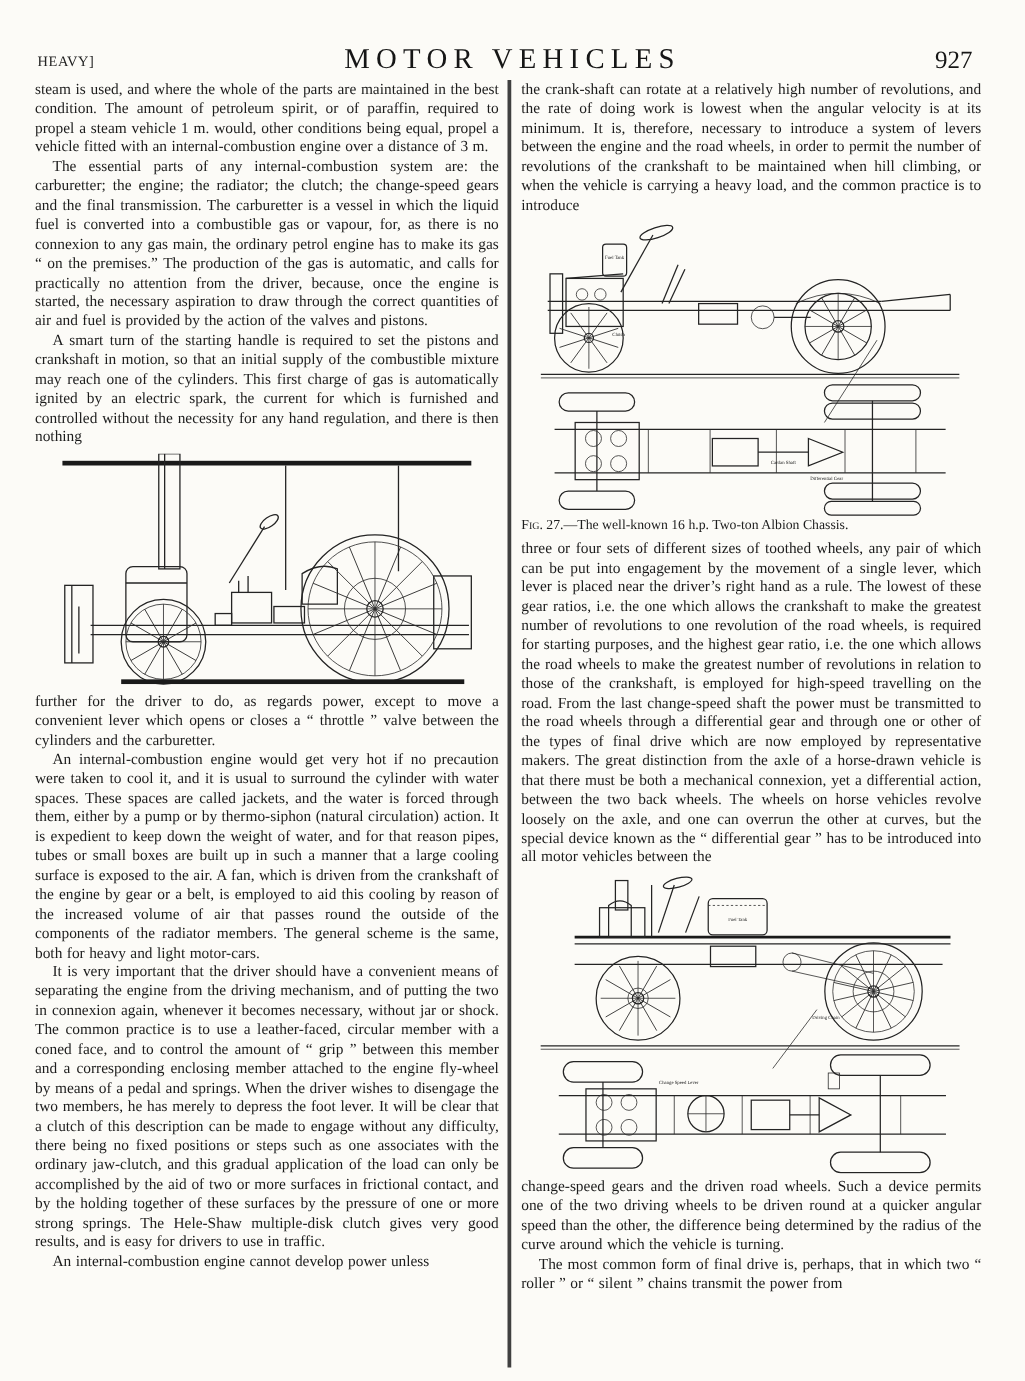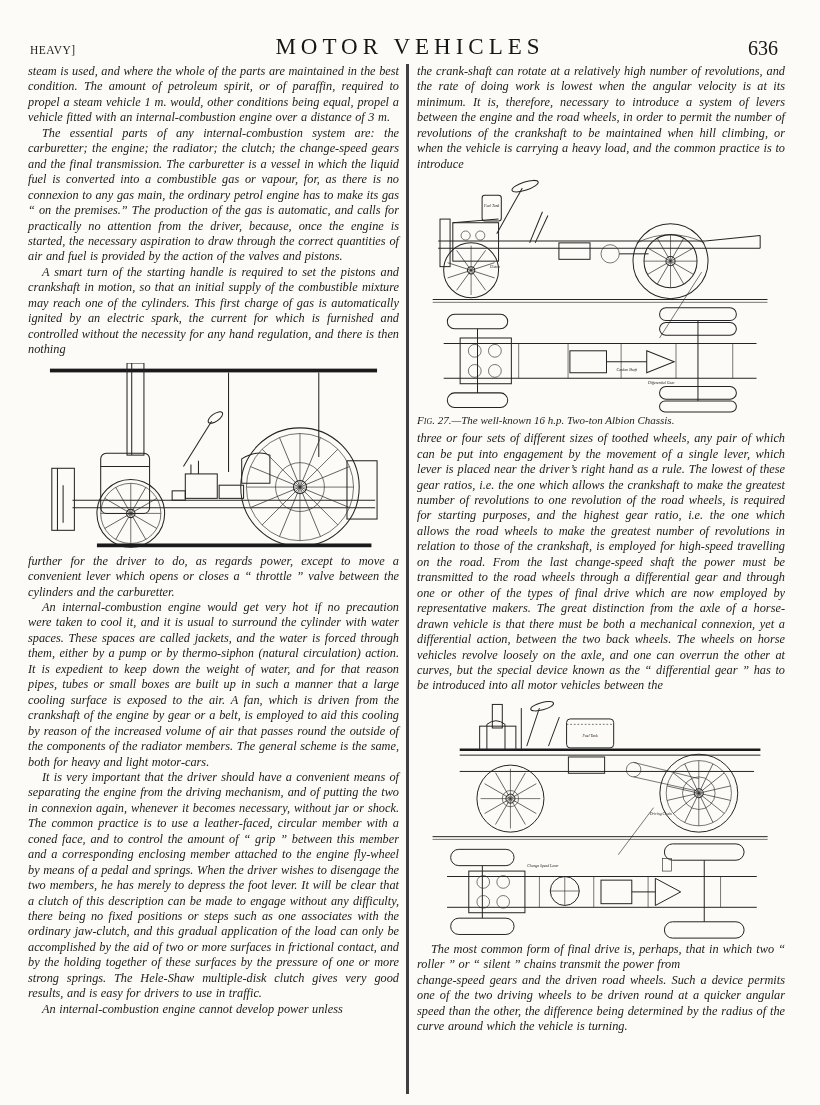--- a/index.html
+++ b/index.html
@@ -10,21 +10,21 @@
     color:#1b1b1b;
     -webkit-font-smoothing:antialiased;
   }
   .page { width:820px; height:1105px; padding:22px 28px 10px 28px; position:relative; }
   
   .hdr { position:relative; height:40px; margin-bottom:2px; }
   .hdr-section { position:absolute; left:2px; bottom:6px; font-size:11.5px; letter-spacing:0.5px; color:#222; }
   .hdr-title { position:absolute; left:0; right:0; bottom:2px; text-align:center; font-size:23px; letter-spacing:5px; color:#161616; }
   .hdr-page { position:absolute; right:14px; bottom:2px; font-size:20px; color:#161616; }
   
-  .cols { display:flex; height:1030px;font-style:italic; }
+  .cols { display:flex; height:1030px; }
   .col { width:378px; }
   .col-left { padding-right:7px; }
   .col-right { border-left:3px solid #404040; padding-left:8px; width:379px; }
   p.para {
     font-size:12.3px; line-height:15.45px; text-align:justify;
     text-indent:14px; color:#1b1b1b; word-spacing:0.5px;
   }
   p.para.cont { text-indent:0; }
   
   .figure { margin:5px 0 3px 0; }
@@ -38,21 +38,21 @@
   svg text { font-family:"Liberation Serif", serif; fill:#222; stroke:none; }
 </style>
 </head>
 <body>
 
 <div class="page">
 
   <div class="hdr">
     <span class="hdr-section">HEAVY]</span>
     <span class="hdr-title">MOTOR  VEHICLES</span>
-    <span class="hdr-page">636</span>
+    <span class="hdr-page">927</span>
   </div>
 
   <div class="cols">
 
     <div class="col col-left">
       <p class="para cont">steam is used, and where the whole of the parts are maintained in the best condition.  The amount of petroleum spirit, or of paraffin, required to propel a steam vehicle 1 m. would, other conditions being equal, propel a vehicle fitted with an internal-combustion engine over a distance of 3 m.</p>
       <p class="para">The essential parts of any internal-combustion system are: the carburetter; the engine; the radiator; the clutch; the change-speed gears and the final transmission.  The carburetter is a vessel in which the liquid fuel is converted into a combustible gas or vapour, for, as there is no connexion to any gas main, the ordinary petrol engine has to make its gas “ on the premises.” The production of the gas is automatic, and calls for practically no attention from the driver, because, once the engine is started, the necessary aspiration to draw through the correct quantities of air and fuel is provided by the action of the valves and pistons.</p>
       <p class="para">A smart turn of the starting handle is required to set the pistons and crankshaft in motion, so that an initial supply of the combustible mixture may reach one of the cylinders.  This first charge of gas is automatically ignited by an electric spark, the current for which is furnished and controlled without the necessity for any hand regulation, and there is then nothing</p>
 
       <div class="figure">
@@ -300,18 +300,18 @@
               <text x="122" y="186" font-size="4.2" text-anchor="middle">Change Speed Lever</text>
               <rect x="186" y="200" width="34" height="26"></rect>
               <line x1="220" y1="213" x2="246" y2="213"></line>
               <polygon points="246,198 274,213 246,228"></polygon>
               <rect x="254" y="176" width="10" height="14" class="thin"></rect>
             </g>
           </g>
         </svg>
       </div>
 
+      <p class="para cont">change-speed gears and the driven road wheels.   Such a device permits one of the two driving wheels to be driven round at a quicker angular speed than the other, the difference being determined by the radius of the curve around which the vehicle is turning.</p>
       <p class="para">The most common form of final drive is, perhaps, that in which two “ roller ” or “ silent ” chains transmit the power from</p>
-      <p class="para cont">change-speed gears and the driven road wheels.   Such a device permits one of the two driving wheels to be driven round at a quicker angular speed than the other, the difference being determined by the radius of the curve around which the vehicle is turning.</p>
     </div>
 
   </div>
 </div>
 
 </body></html>

